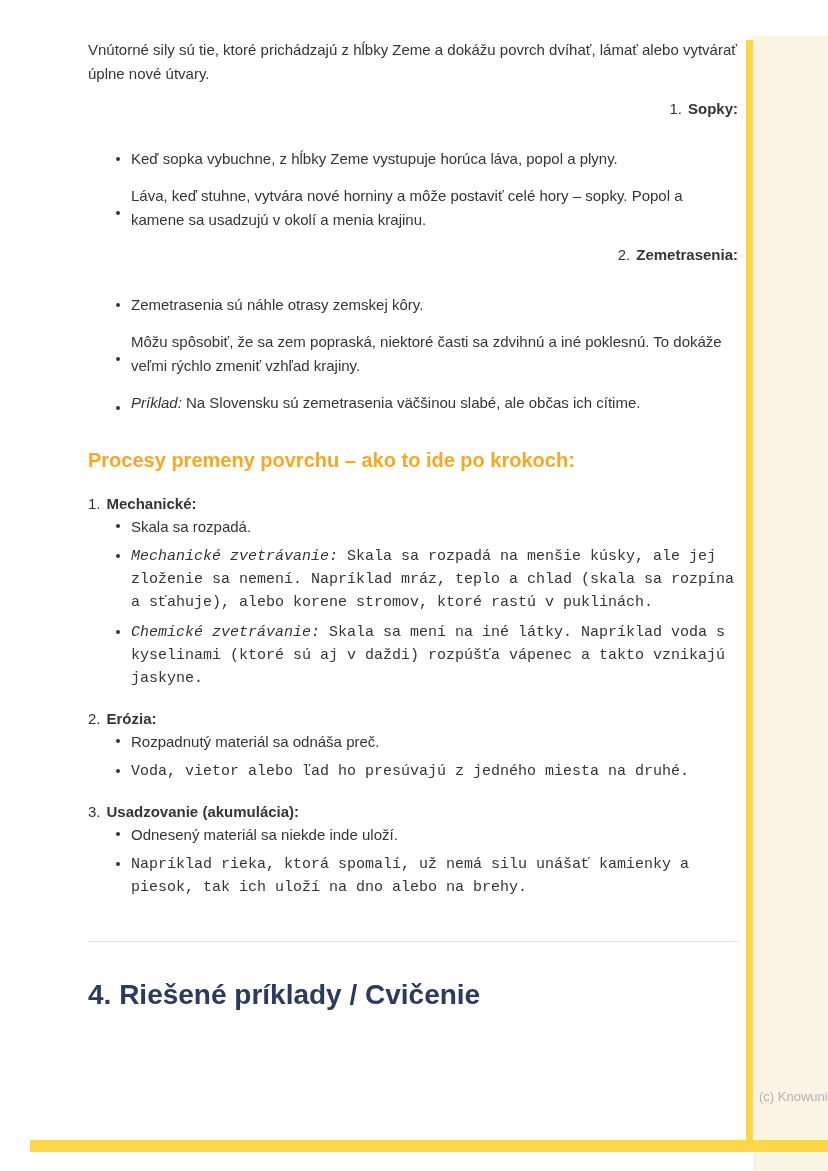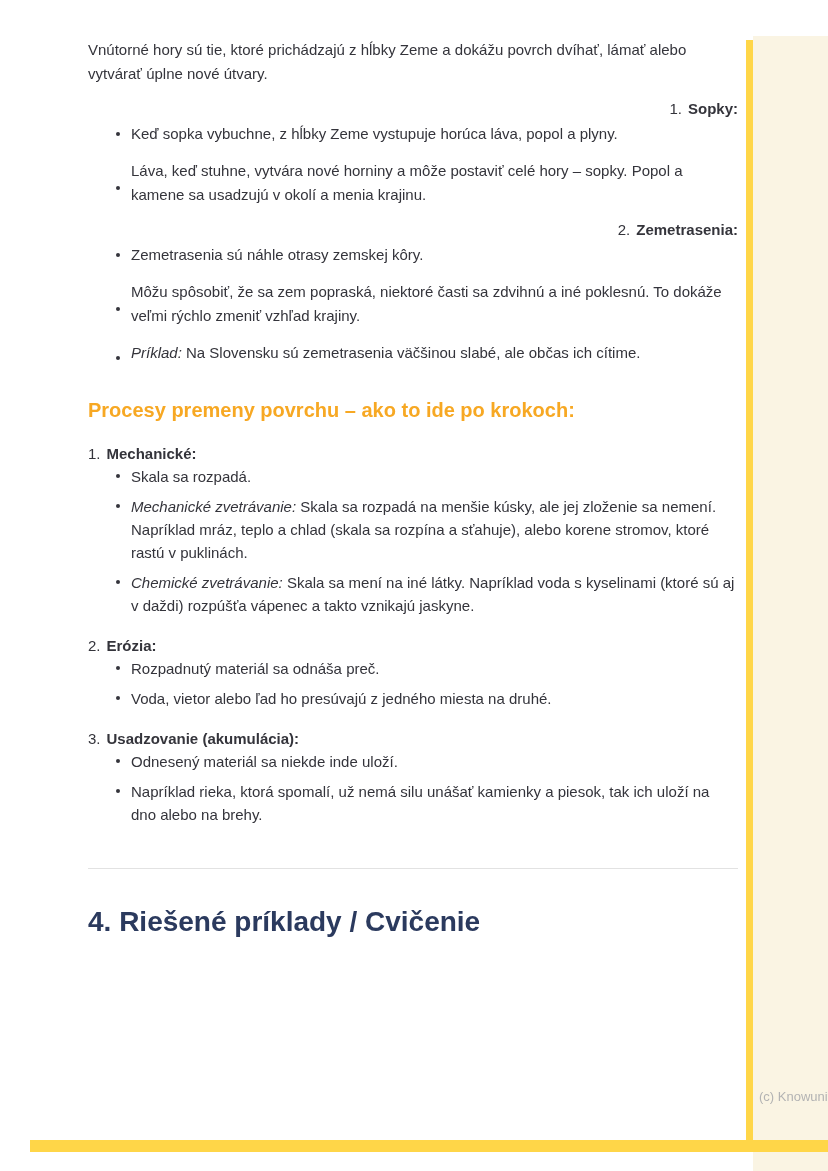--- a/index.html
+++ b/index.html
@@ -23,32 +23,32 @@
   .num  { margin-right:6px; }
   .ttl  { font-weight:700; }
 
   .bullets { padding-left:28px; }
   .bullet  { display:flex; gap:11px; font-size:15px; }
   .dot { flex:0 0 auto; width:4px; height:4px; border-radius:50%; background:#34343b; margin-top:10px; }
   .btxt { flex:1; line-height:24px; }
   .lead { font-style:italic; }
 
   .list-a .num-title { margin-top:11px;text-align:right; }
-  .list-a .bullets   { margin-top:2px; }
+  .list-a .bullets   { margin-top:27px; }
   .list-a .bullet + .bullet { margin-top:13px;align-items:center; }
 
   .section-heading {
     margin-top:30px;
     font-size:20px; font-weight:700; color:#f7a823; line-height:30px;
   }
 
   .list-b .num-title { margin-top:17px; }
   .list-b .bullets   { }
   .list-b .btxt      { line-height:23px; }
-  .list-b .bullet + .bullet { margin-top:7px; }
+  .list-b .bullet + .bullet { margin-top:7px;font-family:Liberation Mono, monospace; }
   .list-b .dot { margin-top:9px; }
 
   .divider { margin-top:42px; border-top:1px solid #e2e2e2; width:100%; height:0; }
 
   .page-heading {
     margin-top:36px;
     font-size:28px; font-weight:700; color:#2b3a5e; line-height:34px;
   }
 
   .watermark {
@@ -60,21 +60,21 @@
 <body>
 
 <div class="screen">
 
   <div class="margin-strip"></div>
   <div class="accent-vert"></div>
   <div class="accent-bottom"></div>
 
   <div class="content">
 
-    <p class="intro">Vnútorné hory sú tie, ktoré prichádzajú z hĺbky Zeme a dokážu povrch dvíhať, lámať alebo vytvárať úplne nové útvary.</p>
+    <p class="intro">Vnútorné sily sú tie, ktoré prichádzajú z hĺbky Zeme a dokážu povrch dvíhať, lámať alebo vytvárať úplne nové útvary.</p>
 
     <div class="list-a">
 
       <div class="num-item">
         <div class="num-title">
           <span class="num">1.</span><span class="ttl">Sopky:</span>
         </div>
         <div class="bullets">
           <div class="bullet">
             <span class="dot"></span>

